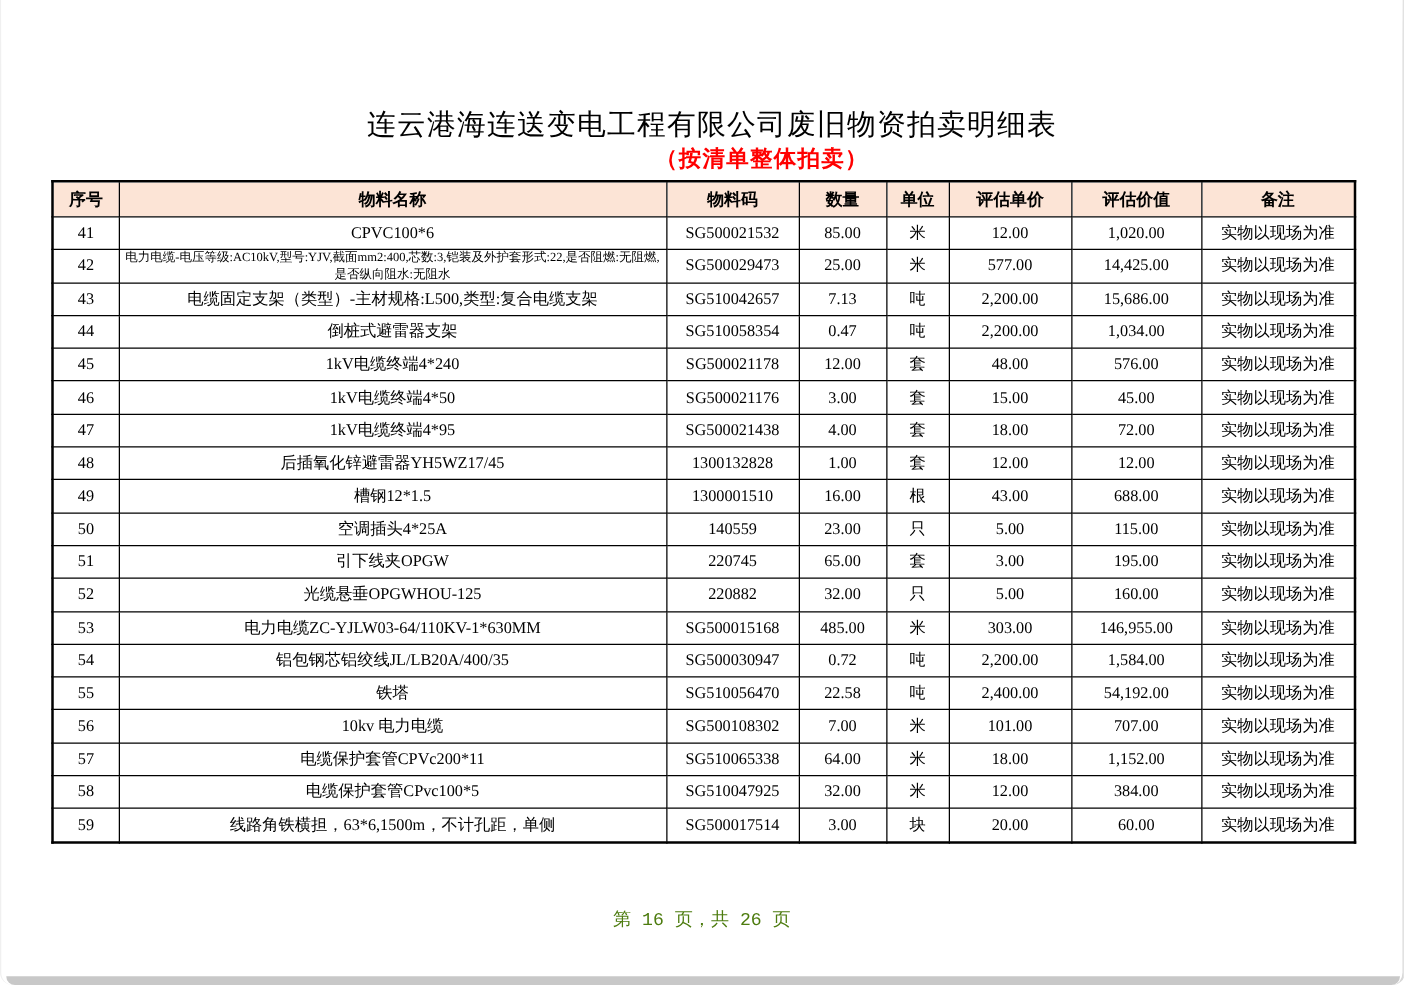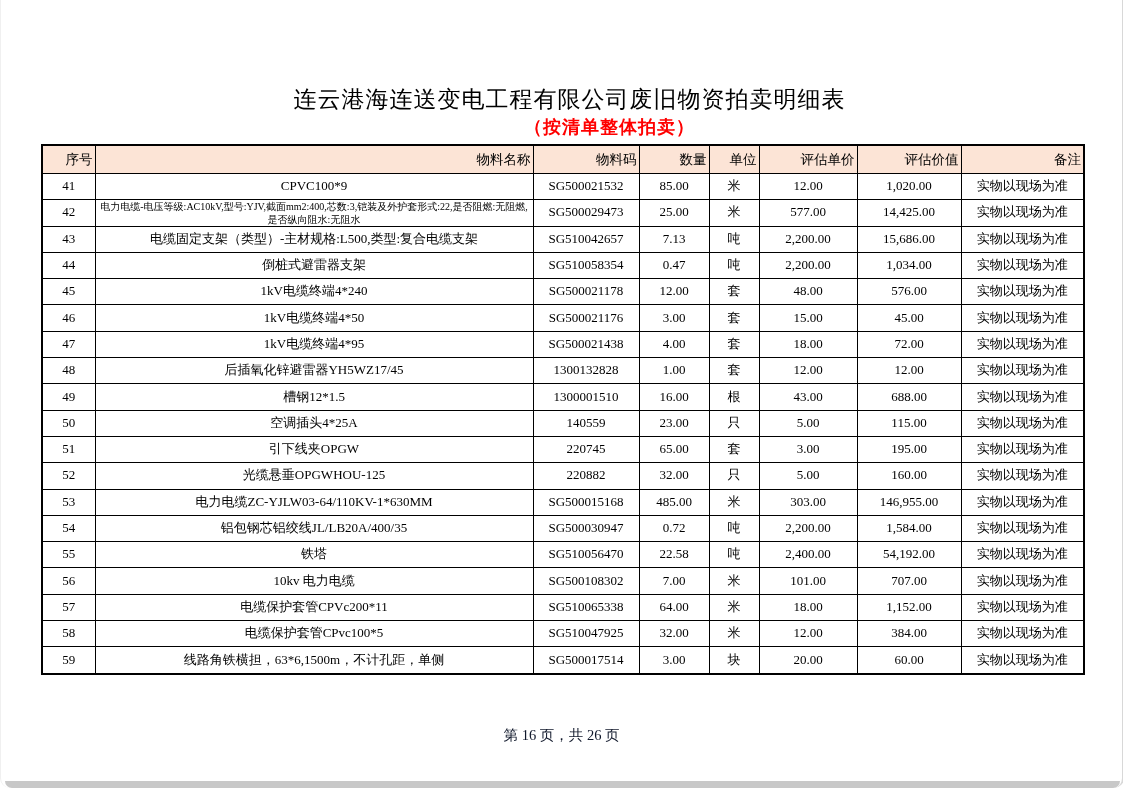--- a/index.html
+++ b/index.html
@@ -31,32 +31,32 @@
     border:2.5px solid #000;
   }
   table.sheet th,table.sheet td{
     border:1.6px solid #000;
     text-align:center;vertical-align:middle;
     padding:0 2px;overflow:hidden;
     font-size:13px;color:#000;line-height:1.15;
   }
   table.sheet th{
     height:27px;background:var(--headerbg,#fce4d6);
-    font-weight:normal;font-size:13.5px;text-align:right;
+    font-weight:bold;font-size:13.5px;
   }
   table.sheet td{height:25.3px;background:#fff;}
   td .clip2{
     height:25px;overflow:hidden;line-height:13px;font-size:10px;
     display:block;
   }
   .c0{width:53px}.c1{width:438px}.c2{width:106px}.c3{width:70px}
   .c4{width:50px}.c5{width:98px}.c6{width:104px}.c7{width:123px}
   .footer{
     position:absolute;top:726px;left:0;width:100%;text-align:center;
-    font-size:14.5px;color:#0f172a;
+    font-size:14.5px;color:#4d7c0f;font-family:Liberation Mono, monospace;
   }
 </style>
 </head>
 <body>
 
 <div class="card">
   <h1 class="title">连云港海连送变电工程有限公司废旧物资拍卖明细表</h1>
   <h2 class="subtitle">（按清单整体拍卖）</h2>
 
   <table class="sheet">
@@ -78,21 +78,21 @@
           <th>数量</th>
           <th>单位</th>
           <th>评估单价</th>
           <th>评估价值</th>
           <th>备注</th>
         </tr>
     </thead>
     <tbody id="body-rows">
         <tr>
           <td>41</td>
-          <td>CPVC100*9</td>
+          <td>CPVC100*6</td>
           <td>SG500021532</td>
           <td>85.00</td>
           <td>米</td>
           <td>12.00</td>
           <td>1,020.00</td>
           <td>实物以现场为准</td>
         </tr>
         <tr>
           <td>42</td>
           <td>

